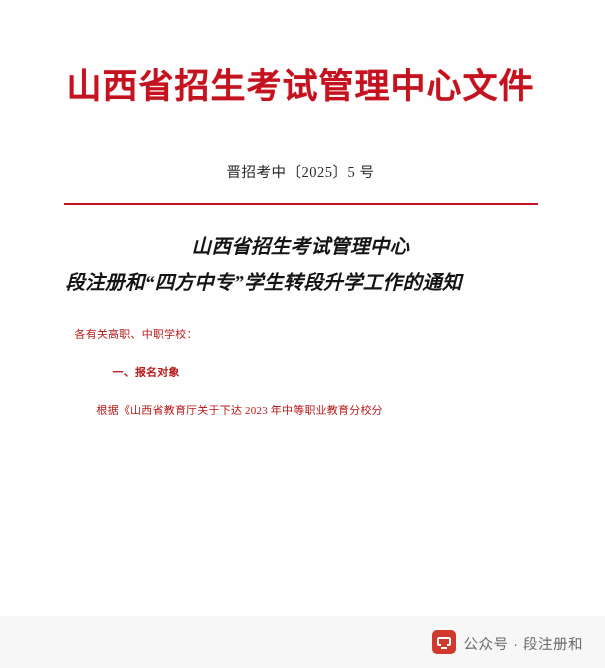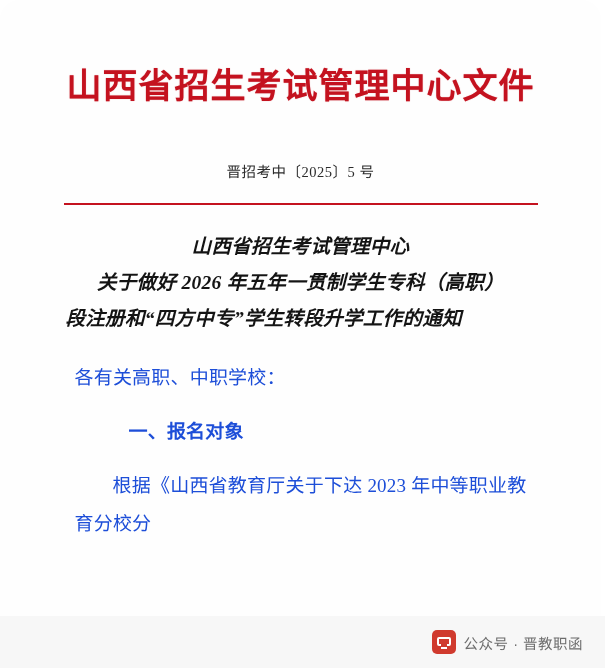--- a/index.html
+++ b/index.html
@@ -70,22 +70,22 @@
   }
   .title-line-3 {
     text-align: left;
     white-space: nowrap;
   }
 
   
   .body-block {
     width: 452px;
     margin: 22px auto 0 auto;
-    color: #1d4ed8;
-    font-size: 19px;
+    color: #b91c1c;
+    font-size: 11px;
     line-height: 2.0;
     letter-spacing: 0.2px;
     text-align: justify;
   }
   .p-indent0 { text-indent: 0; }
   .p-indent2 { text-indent: 2em; }
   .section-head {
     text-indent: 2em;
     font-weight: bold;
     margin-top: 6px;
@@ -156,30 +156,29 @@
   <div class="masthead">
     <div class="masthead-title">山西省招生考试管理中心文件</div>
   </div>
 
   <div class="docnum">晋招考中〔2025〕5 号</div>
 
   <div class="red-rule"></div>
 
   <div class="title-block">
     <div>山西省招生考试管理中心</div>
-    <div>关于做好 2026 年五年一贯制学生专科（高职）</div>
     <div class="title-line-3">段注册和“四方中专”学生转段升学工作的通知</div>
   </div>
 
   <div class="body-block">
     <p class="p-indent0" style="margin:0 0 0 0;">各有关高职、中职学校：</p>
     <p class="section-head" style="margin:16px;">一、报名对象</p>
     <p class="p-indent2" style="margin:0;">根据《山西省教育厅关于下达 2023 年中等职业教育分校分</p>
   </div>
 
   <div class="footer">
     <div class="wm">
       <span class="wm-icon"></span>
-      <span class="wm-text">公众号 · 晋教职函</span>
+      <span class="wm-text">公众号 · 段注册和</span>
     </div>
   </div>
 
 </div>
 
 </body></html>

